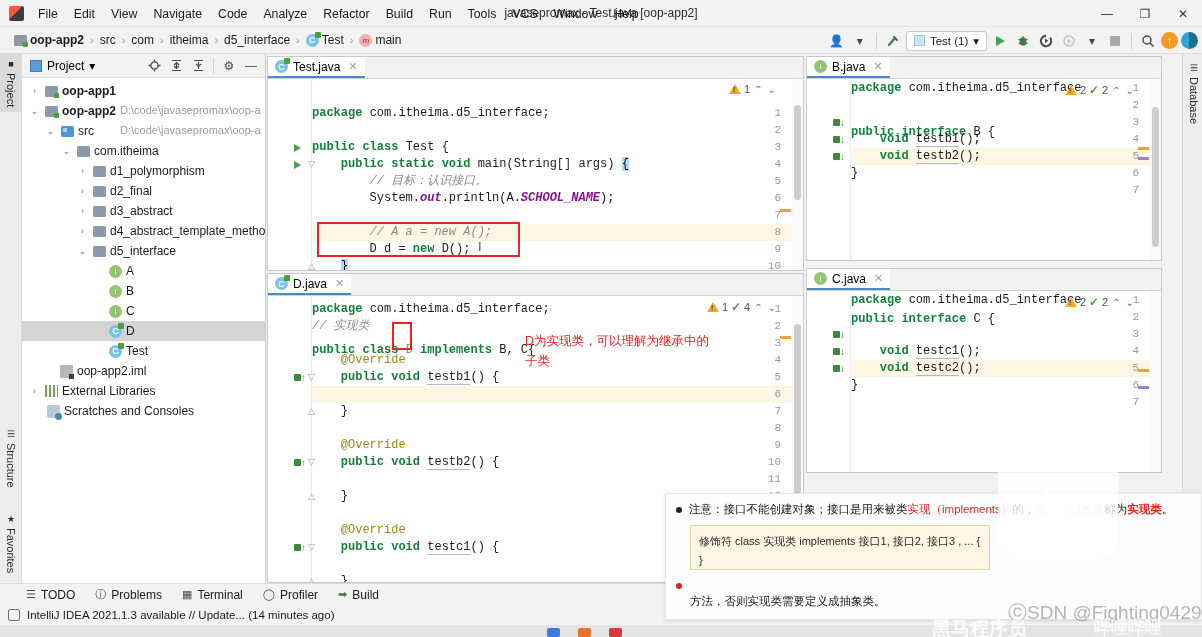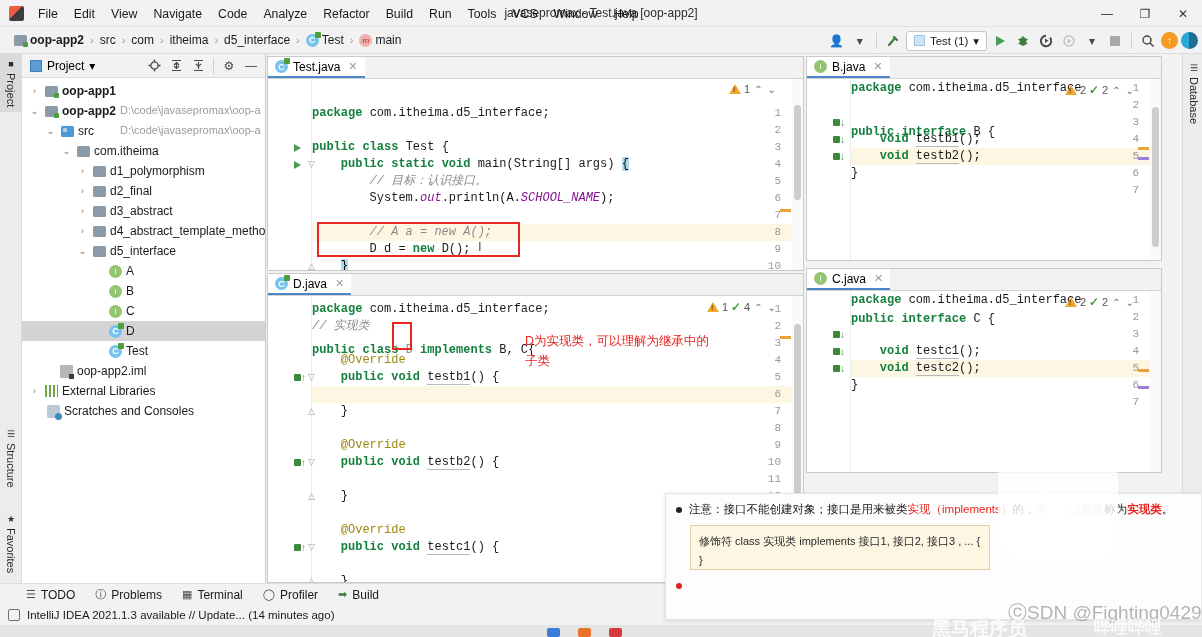--- a/index.html
+++ b/index.html
@@ -117,21 +117,21 @@
   .gimpl { position:absolute; left:26px; width:14px; height:17px; display:flex; align-items:center; gap:0px; }
   .gdot { width:7px;height:7px;background:#3a8a3a;border-radius:1px; }
   .garrow { font-size:10px; color:#d05a2a; line-height:10px; }
   .garrowg { font-size:10px; color:#3a8a3a; line-height:10px; }
   .fold { position:absolute; font-size:9px; color:#a0a0a0; line-height:17px; height:17px; }
   .cline { position:absolute; left:44px; right:0; height:17px; font-size:12px;
     font-family:"Liberation Mono", monospace; line-height:17px; white-space:pre; }
   .hl { position:absolute; left:0; right:0; height:17px; background:#fdf6e3; }
   .kw { color:#15803d; font-weight:bold; }
   .cm { color:#8c8c8c; font-style:italic; }
-  .fld { color:#871094; font-style:italic; }
+  .fld { color:#871094; font-style:italic;font-weight:bold; }
   .anno { color:#9e880d; }
   .mth { color:#1a1a1a; border-bottom:1px solid #b8b8b8; }
   .pln { color:#1a1a1a; }
   .caretsel { background:#b3d9f2; }
 
   .insp { position:absolute; right:26px; top:4px; display:flex; align-items:center; gap:3px;
     font-size:11px; color:#555; }
   .warn-tri { width:0;height:0;border-left:6px solid transparent;border-right:6px solid transparent;
     border-bottom:10px solid #f0a732; position:relative; }
   .warn-tri::after{content:'!';position:absolute;left:-2px;top:2px;font-size:7px;color:#5a4000;font-weight:bold;}
@@ -721,20 +721,23 @@
       <span class="bullet-b"></span>
       <span class="note-txt"><span>注意：接口不能创建对象；接口是用来被类</span><span class="r">实现（implements）</span><span>的，</span><span style="color:#c9c9c9;">实现接口的类</span><span>称为</span><span class="rb">实现类</span><span>。</span></span>
     </div>
     <div class="codebox">
       <div>修饰符 class 实现类 implements 接口1, 接口2, 接口3 , ... {</div>
       <div>}</div>
     </div>
     <div class="note-line">
       <span class="bullet-r"></span>
     </div>
+    <div class="note-line" style="padding-top:4px; padding-left:24px;">
+      <span class="note-txt">方法，否则实现类需要定义成抽象类。</span>
+    </div>
   </div>
 
   <div class="wm-play">
     <div class="wm-tri"></div>
   </div>
   <div class="wm-csdn">ⓒSDN @Fighting0429</div>
   <div class="wm-cn">黑马程序员</div>
   <div class="wm-bili">哔哩哔哩</div>
 
 </div>

